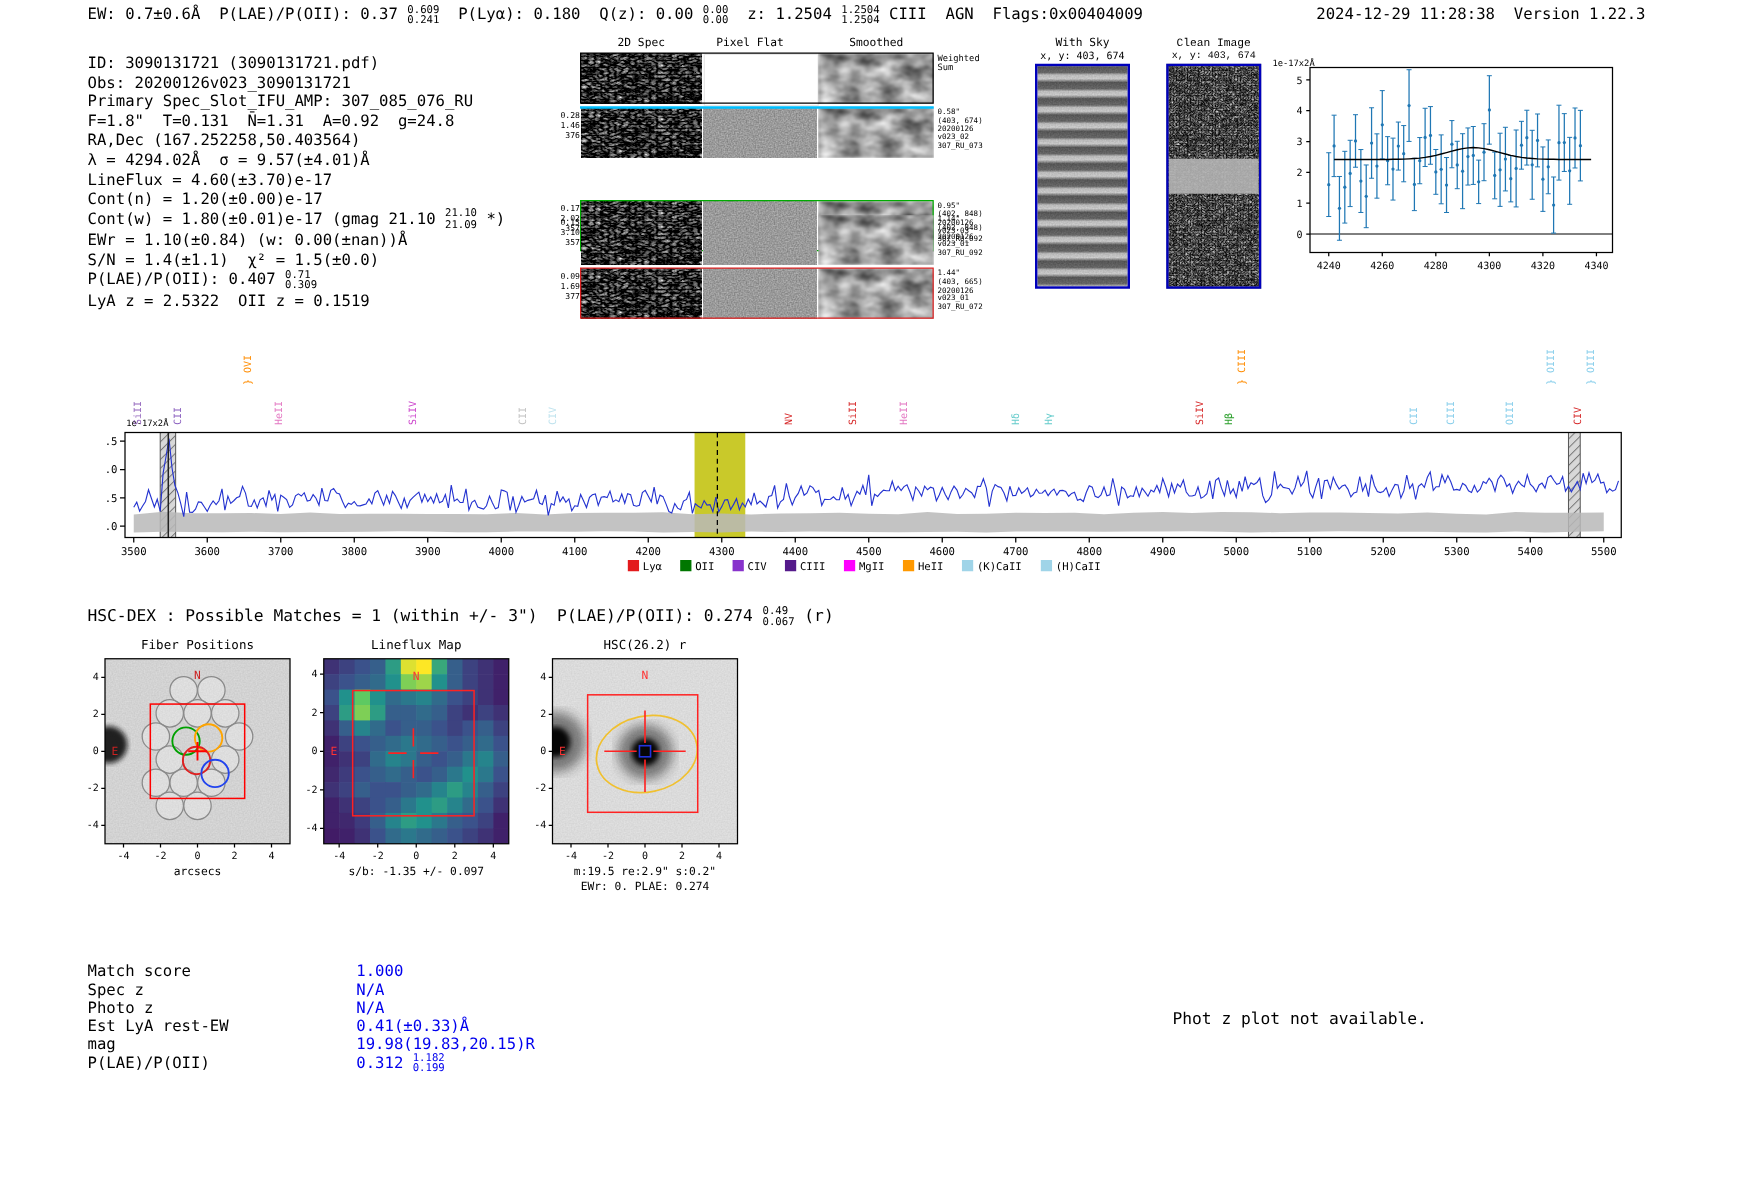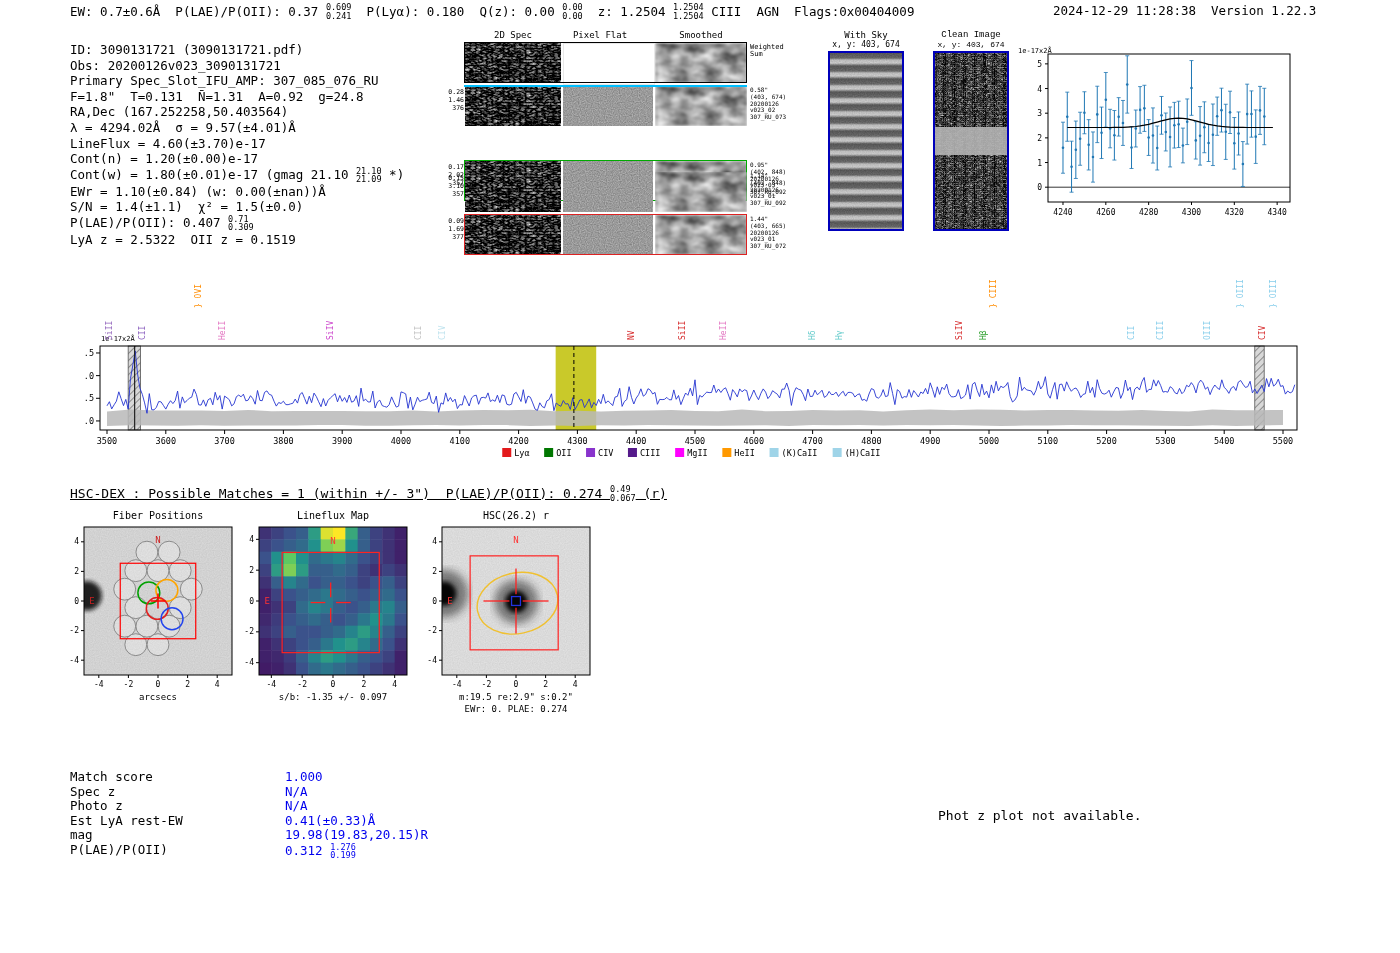--- a/index.html
+++ b/index.html
@@ -28,21 +28,21 @@
   .sky-sub{font-size:8px;}
   .sky-img{position:relative;width:72px;height:176px;margin:2px auto 0 auto;border:2px solid #0000bb;background:#9a9a9a;overflow:hidden;}
   .stripes{background:repeating-linear-gradient(180deg,#1e1e1e 0px,#3c3c3c 5px,#d6d6d6 7px,#ececec 10px,#1e1e1e 13px);}
   .noise-overlay{position:absolute;left:0;top:0;right:0;bottom:0;filter:url(#fNoiseFlat);opacity:0.45;}
   .tex-clean{position:absolute;left:0;top:0;right:0;bottom:0;filter:url(#fNoiseClean);}
   .clean-band{position:absolute;left:0;top:42%;height:16%;width:100%;background:#b5b5b5;opacity:0.9;}
   
   #header-line{left:70px;top:3px;font-size:12.5px;white-space:pre;}
   #timestamp{left:1053px;top:3px;font-size:12.5px;white-space:pre;}
   #info-block{left:70px;top:42px;font-size:12.5px;line-height:15.6px;white-space:pre;}
-  #hscdex-line{left:70px;top:485px;font-size:13px;white-space:pre;text-decoration:underline;}
+  #hscdex-line{left:70px;top:485px;font-size:13px;white-space:pre;}
   #match-table{left:70px;top:770px;font-size:12.5px;line-height:14.6px;}
   .mt-row{display:flex;}
   .mt-label{flex:0 0 215px;white-space:pre;}
   .mt-value{color:#0000ee;white-space:pre;}
   .mt-value .frac{color:#0000ee;}
   #photz-note{left:938px;top:808px;font-size:13px;white-space:pre;}
 </style>
 </head>
 <body>
 
@@ -837,17 +837,17 @@
     <div class="mt-row">
       <span class="mt-label">Est LyA rest-EW</span>
       <span class="mt-value"><span><span>0.41(±0.33)Å</span></span></span>
     </div>
     <div class="mt-row">
       <span class="mt-label">mag</span>
       <span class="mt-value"><span><span>19.98(19.83,20.15)R</span></span></span>
     </div>
     <div class="mt-row">
       <span class="mt-label">P(LAE)/P(OII)</span>
-      <span class="mt-value"><span><span>0.312 </span><span class="frac"><span>1.276</span><span>0.199</span></span></span></span>
+      <span class="mt-value"><span><span>0.312 </span><span class="frac"><span>1.182</span><span>0.199</span></span></span></span>
     </div>
   </div>
 
 <div id="photz-note" class="abs">Phot z plot not available.</div>
 
 </body></html>

